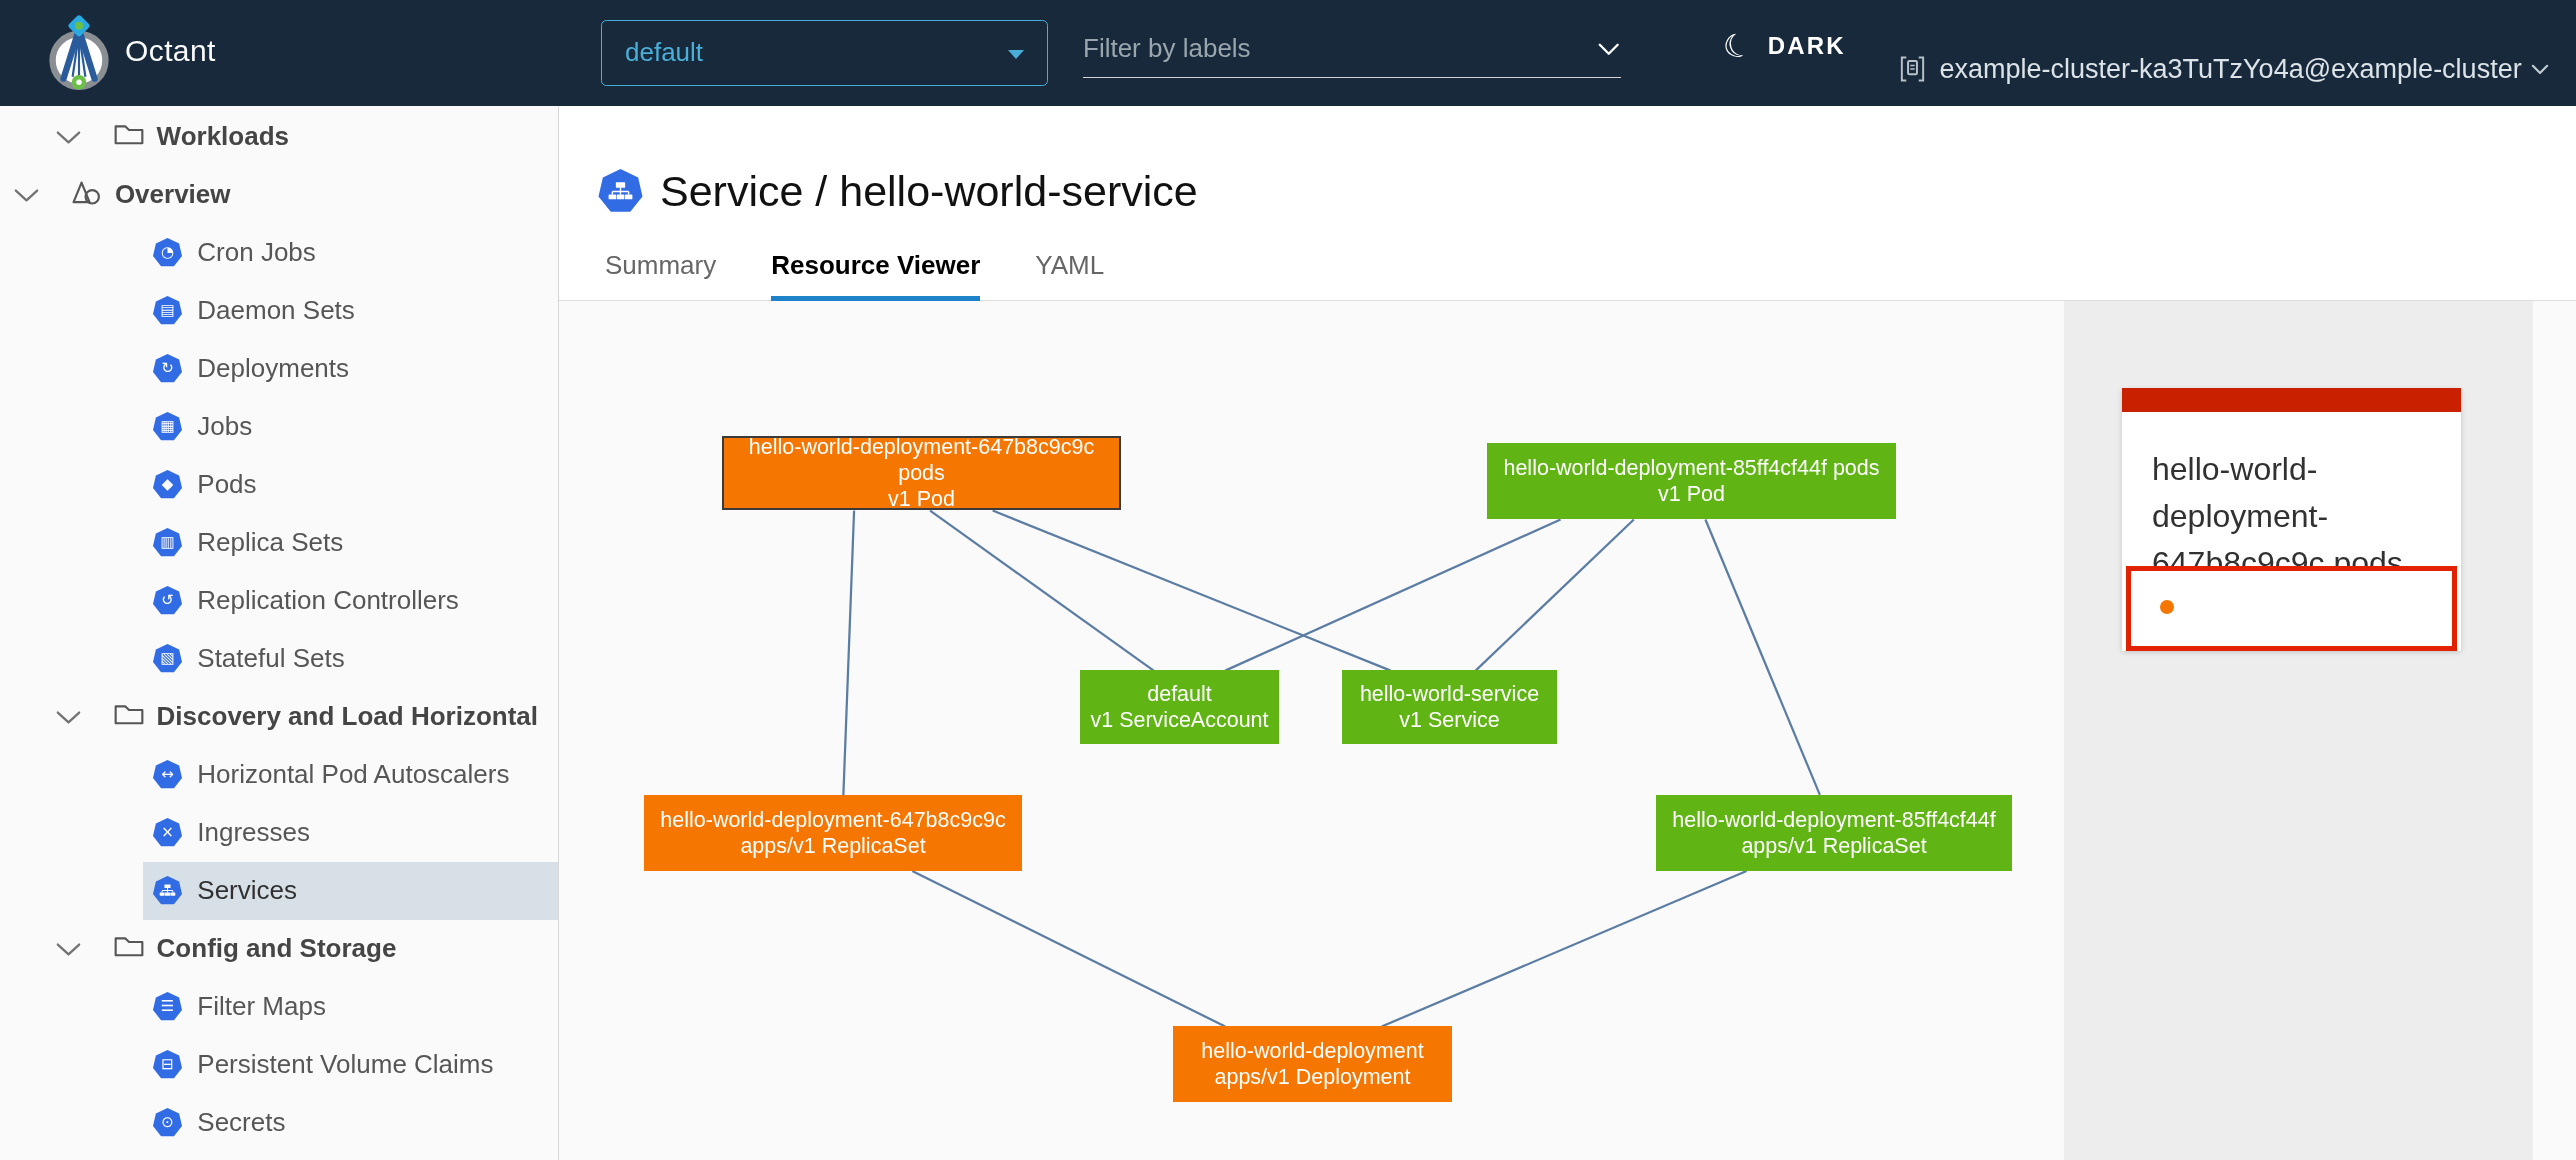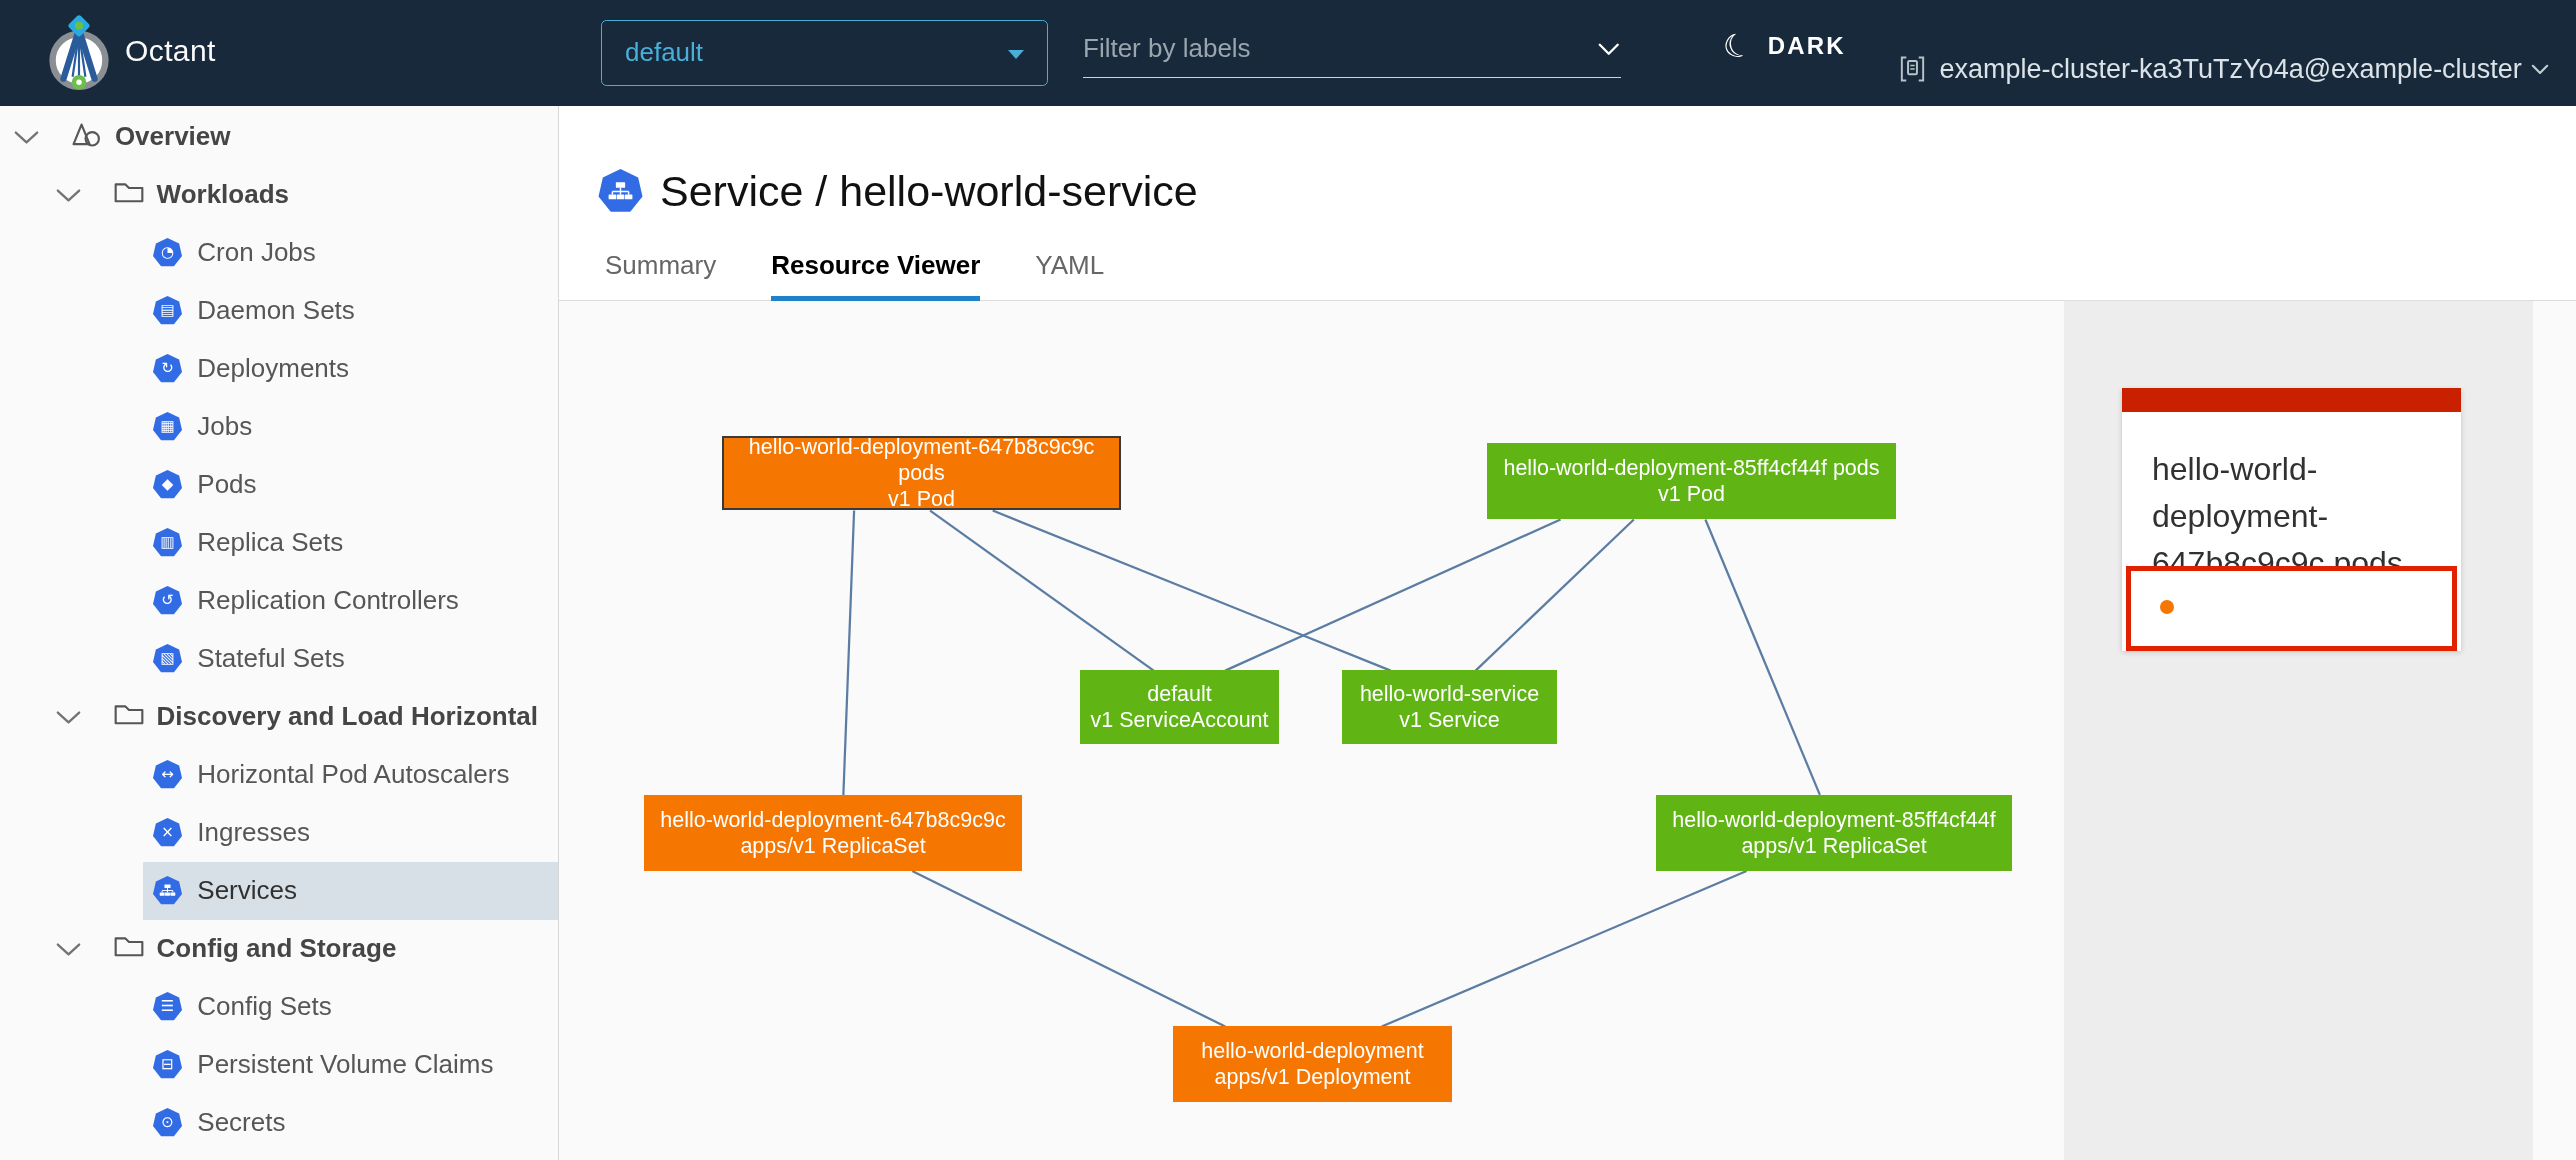--- a/index.html
+++ b/index.html
@@ -164,47 +164,47 @@
       <span class="context-chevron">
         <svg width="18" height="12.5" viewBox="0 0 20 14">
             <polyline points="2,2 10,10 18,2" fill="none" stroke="#c3ccd2" stroke-width="2.4" stroke-linecap="round" stroke-linejoin="round"></polyline>
           </svg>
       </span>
     </div>
   </div>
 
   <div class="sidebar">
 
+    <div class="srow srow-section">
+      <span class="chev">
+        <svg width="27" height="16" viewBox="0 0 30 18">
+            <polyline class="chev-stroke" points="3,4 15,15 27,4"></polyline>
+          </svg>
+      </span>
+      <span class="rico">
+        <svg width="32" height="27" viewBox="0 0 36 30">
+            <path class="icon-stroke" d="M3 7 h11 l4 4 h15 v15 h-30 Z"></path>
+          </svg>
+      </span>
+      <span class="lbl">Workloads</span>
+    </div>
+
     <div class="srow srow-root">
       <span class="chev">
         <svg width="27" height="16" viewBox="0 0 30 18">
             <polyline class="chev-stroke" points="3,4 15,15 27,4"></polyline>
           </svg>
       </span>
       <span class="rico">
         <svg width="32" height="29" viewBox="0 0 36 32">
           <path class="icon-stroke" d="M4 28 L13 6 L22 28 Z"></path>
           <circle class="icon-stroke" cx="25" cy="22" r="7.5"></circle>
         </svg>
       </span>
       <span class="lbl">Overview</span>
-    </div>
-
-    <div class="srow srow-section">
-      <span class="chev">
-        <svg width="27" height="16" viewBox="0 0 30 18">
-            <polyline class="chev-stroke" points="3,4 15,15 27,4"></polyline>
-          </svg>
-      </span>
-      <span class="rico">
-        <svg width="32" height="27" viewBox="0 0 36 30">
-            <path class="icon-stroke" d="M3 7 h11 l4 4 h15 v15 h-30 Z"></path>
-          </svg>
-      </span>
-      <span class="lbl">Workloads</span>
     </div>
 
     <div class="srow srow-leaf">
       <span class="hepta">
           <span class="g">◔</span>
         </span>
       <span class="lbl">Cron Jobs</span>
     </div>
     <div class="srow srow-leaf">
       <span class="hepta">
@@ -299,21 +299,21 @@
             <path class="icon-stroke" d="M3 7 h11 l4 4 h15 v15 h-30 Z"></path>
           </svg>
       </span>
       <span class="lbl">Config and Storage</span>
     </div>
 
     <div class="srow srow-leaf">
       <span class="hepta">
           <span class="g">☰</span>
         </span>
-      <span class="lbl">Config Sets</span>
+      <span class="lbl">Filter Maps</span>
     </div>
     <div class="srow srow-leaf">
       <span class="hepta">
           <span class="g">⊟</span>
         </span>
       <span class="lbl">Persistent Volume Claims</span>
     </div>
     <div class="srow srow-leaf">
       <span class="hepta">
           <span class="g">⊙</span>

